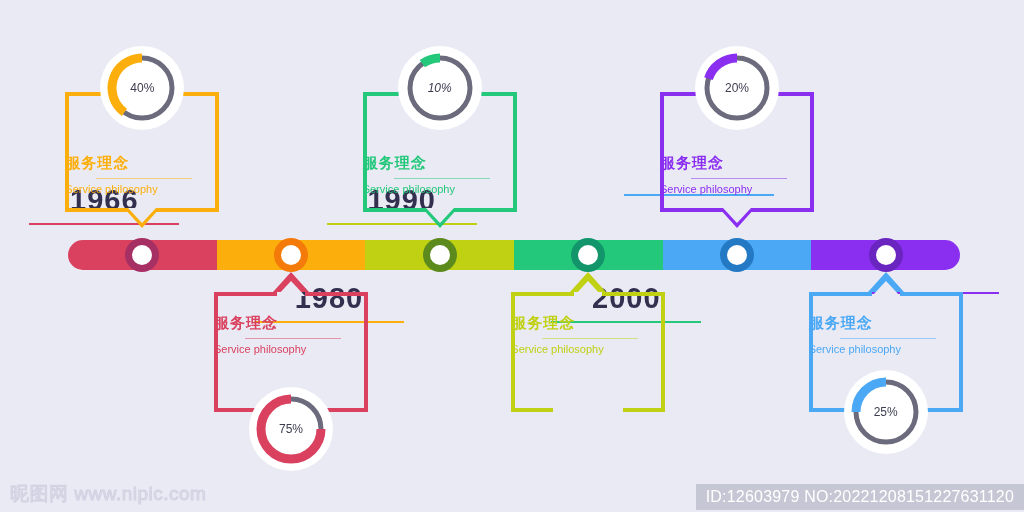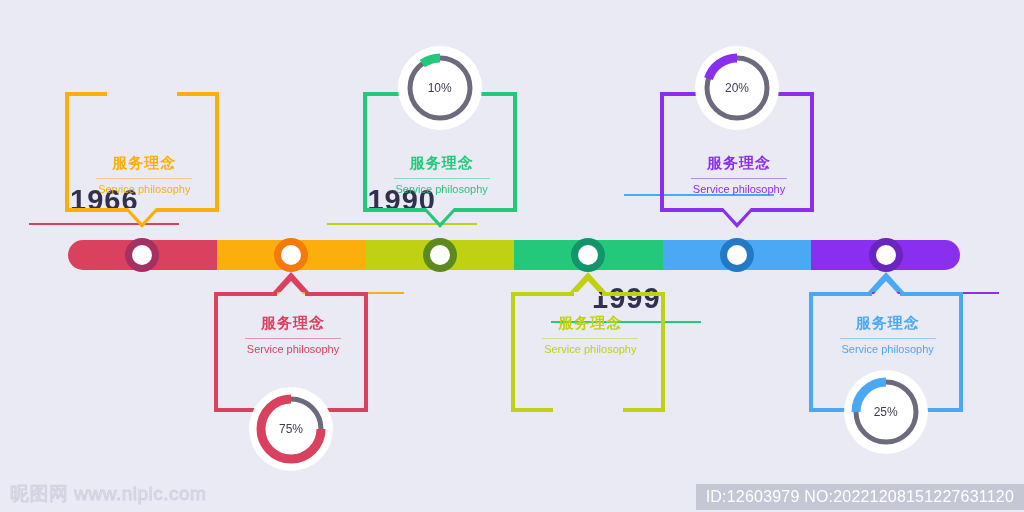--- a/index.html
+++ b/index.html
@@ -25,21 +25,21 @@
 
   
   .card{position:absolute;width:154px;}
   .frame{position:absolute;left:0;width:154px;height:120px;box-sizing:border-box;}
   .frame .side{position:absolute;top:0;width:4px;height:100%;}
   .frame .side.l{left:0;}
   .frame .side.r{right:0;}
   .frame .bar-h{position:absolute;height:4px;}
   .ptr{position:absolute;width:0;height:0;}
 
-  .ctext{position:absolute;left:0;width:158px;text-align:center;}
+  .ctext{position:absolute;left:0;width:158px;}
   .ctext .cn{font-size:15px;font-weight:bold;letter-spacing:1px;line-height:1.25;}
   .ctext .sep{width:96px;height:1px;margin:5px auto 4px;opacity:.5;}
   .ctext .en{font-size:11px;line-height:1.2;}
 
   
   .donut{position:absolute;width:84px;height:84px;border-radius:50%;background:#fff;}
   .donut svg{position:absolute;left:0;top:0;}
   .donut .pct{position:absolute;left:0;top:0;width:84px;height:84px;display:flex;align-items:center;justify-content:center;font-size:12px;color:#3c3c50;}
 
   
@@ -79,28 +79,29 @@
         <div class="dot"></div>
       </div>
     </div>
 
   <div id="years-layer">
       <div class="year" style="left: 29.3333px; top: 186px;">
         <div class="num">1966</div>
         <div class="rule" style="background: rgb(217, 65, 95);"></div>
       </div>
       <div class="year" style="left: 254px; top: 284px;">
+        <div class="num">1980</div>
         <div class="rule" style="background: rgb(252, 175, 12);"></div>
       </div>
       <div class="year" style="left: 326.667px; top: 186px;">
         <div class="num">1990</div>
         <div class="rule" style="background: rgb(191, 209, 18);"></div>
       </div>
       <div class="year" style="left: 551.333px; top: 284px;">
-        <div class="num">1999</div>
+        <div class="num">2000</div>
         <div class="rule" style="background: rgb(36, 200, 122);"></div>
       </div>
       <div class="year" style="left: 624px; top: 186px;">
         <div class="rule" style="background: rgb(74, 168, 245);"></div>
       </div>
       <div class="year" style="left: 848.667px; top: 284px;">
         <div class="rule" style="background: rgb(138, 46, 240);"></div>
       </div>
     </div>
 
@@ -114,20 +115,27 @@
           <div class="bar-h" style="left: 0px; bottom: 0px; width: 63px; background: rgb(252, 175, 12);"></div>
           <div class="bar-h" style="right: 0px; bottom: 0px; width: 63px; background: rgb(252, 175, 12);"></div>
         </div>
         <div class="ptr" style="left: 59px; top: 116px; border-left: 18px solid transparent; border-right: 18px solid transparent; border-top: 20px solid rgb(252, 175, 12);"></div>
         <div class="ptr" style="left: 63px; top: 116px; border-left: 14px solid transparent; border-right: 14px solid transparent; border-top: 15px solid rgb(234, 234, 245);"></div>
         <div class="ctext" style="top: 62px;">
           <div class="cn" style="color: rgb(252, 175, 12);">服务理念</div>
           <div class="sep" style="background: rgb(252, 175, 12);"></div>
           <div class="en" style="color: rgb(252, 175, 12);">Service philosophy</div>
         </div>
+        <div class="donut" style="left: 35px; top: -46px;">
+          <svg width="84" height="84" viewBox="0 0 84 84">
+    <circle cx="42" cy="42" r="30" fill="none" stroke="#6b6b7d" stroke-width="5"></circle>
+    <path d="M 42 12 A 30 30 0 0 0 24.366442431225803 66.27050983124842" fill="none" stroke="#fcaf0c" stroke-width="9" stroke-linecap="butt"></path>
+  </svg>
+          <div class="pct">40%</div>
+        </div>
       </div>
       <div class="card" style="left: 214px; top: 292px; height: 120px;">
         <div class="frame">
           <div class="side l" style="background: rgb(217, 65, 95);"></div>
           <div class="side r" style="background: rgb(217, 65, 95);"></div>
           <div class="bar-h" style="left: 0px; bottom: 0px; width: 42px; background: rgb(217, 65, 95);"></div>
           <div class="bar-h" style="right: 0px; bottom: 0px; width: 42px; background: rgb(217, 65, 95);"></div>
           <div class="bar-h" style="left: 0px; top: 0px; width: 63px; background: rgb(217, 65, 95);"></div>
           <div class="bar-h" style="right: 0px; top: 0px; width: 63px; background: rgb(217, 65, 95);"></div>
         </div>
@@ -155,21 +163,21 @@
           <div class="bar-h" style="left: 0px; bottom: 0px; width: 63px; background: rgb(36, 200, 122);"></div>
           <div class="bar-h" style="right: 0px; bottom: 0px; width: 63px; background: rgb(36, 200, 122);"></div>
         </div>
         <div class="ptr" style="left: 59px; top: 116px; border-left: 18px solid transparent; border-right: 18px solid transparent; border-top: 20px solid rgb(36, 200, 122);"></div>
         <div class="ptr" style="left: 63px; top: 116px; border-left: 14px solid transparent; border-right: 14px solid transparent; border-top: 15px solid rgb(234, 234, 245);"></div>
         <div class="ctext" style="top: 62px;">
           <div class="cn" style="color: rgb(36, 200, 122);">服务理念</div>
           <div class="sep" style="background: rgb(36, 200, 122);"></div>
           <div class="en" style="color: rgb(36, 200, 122);">Service philosophy</div>
         </div>
-        <div class="donut" style="left: 35px; top: -46px;">
+        <div class="donut" style="left: 35px; top: -46px; font-style: italic;">
           <svg width="84" height="84" viewBox="0 0 84 84">
     <circle cx="42" cy="42" r="30" fill="none" stroke="#6b6b7d" stroke-width="5"></circle>
     <path d="M 42 12 A 30 30 0 0 0 24.366442431225806 17.729490168751575" fill="none" stroke="#24c87a" stroke-width="9" stroke-linecap="butt"></path>
   </svg>
           <div class="pct">10%</div>
         </div>
       </div>
       <div class="card" style="left: 511.333px; top: 292px; height: 120px;">
         <div class="frame">
           <div class="side l" style="background: rgb(191, 209, 18);"></div>

